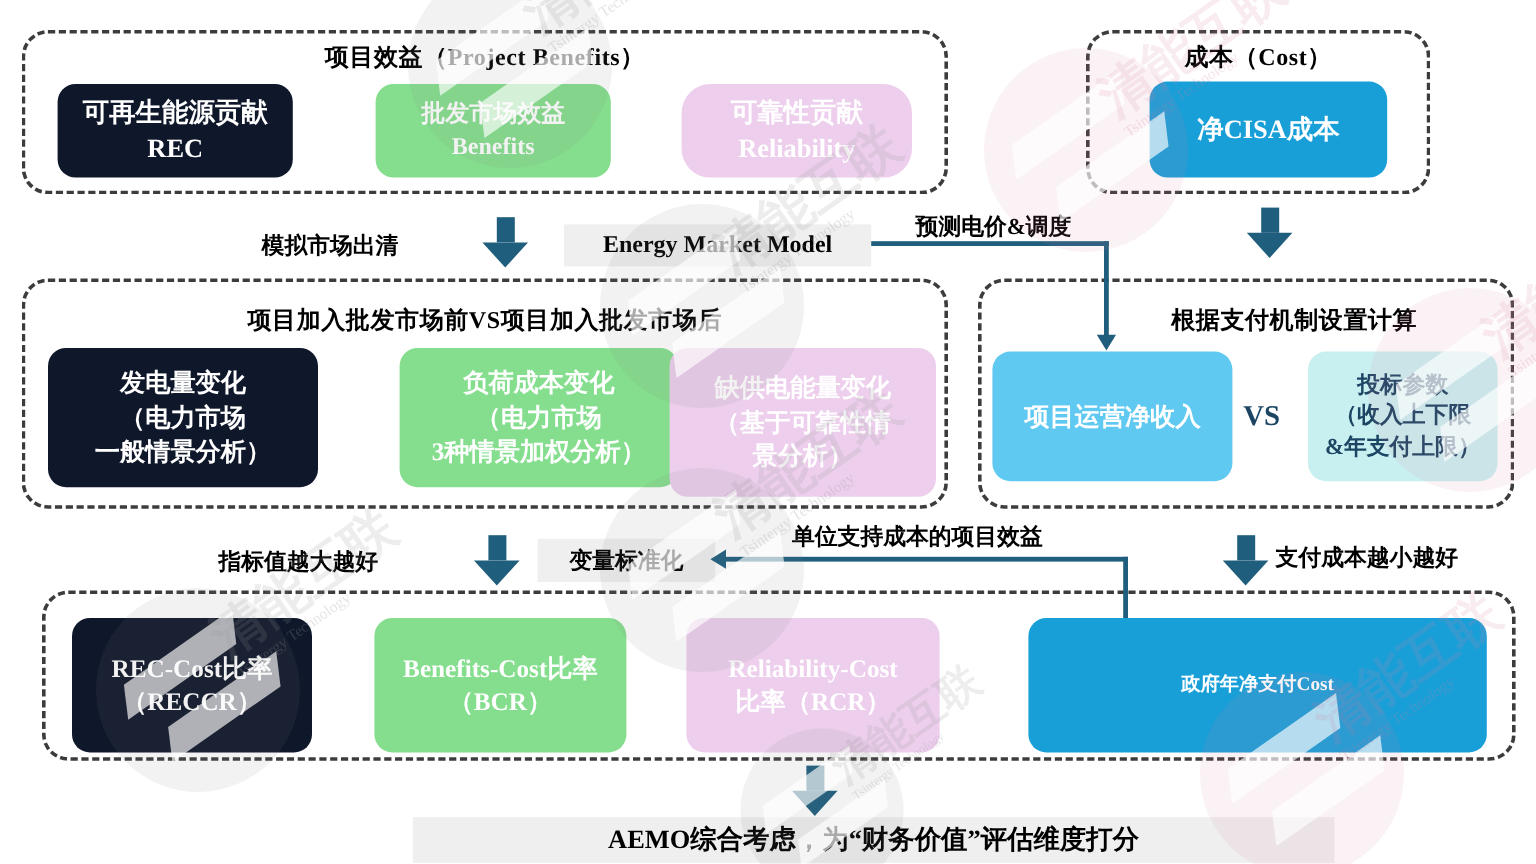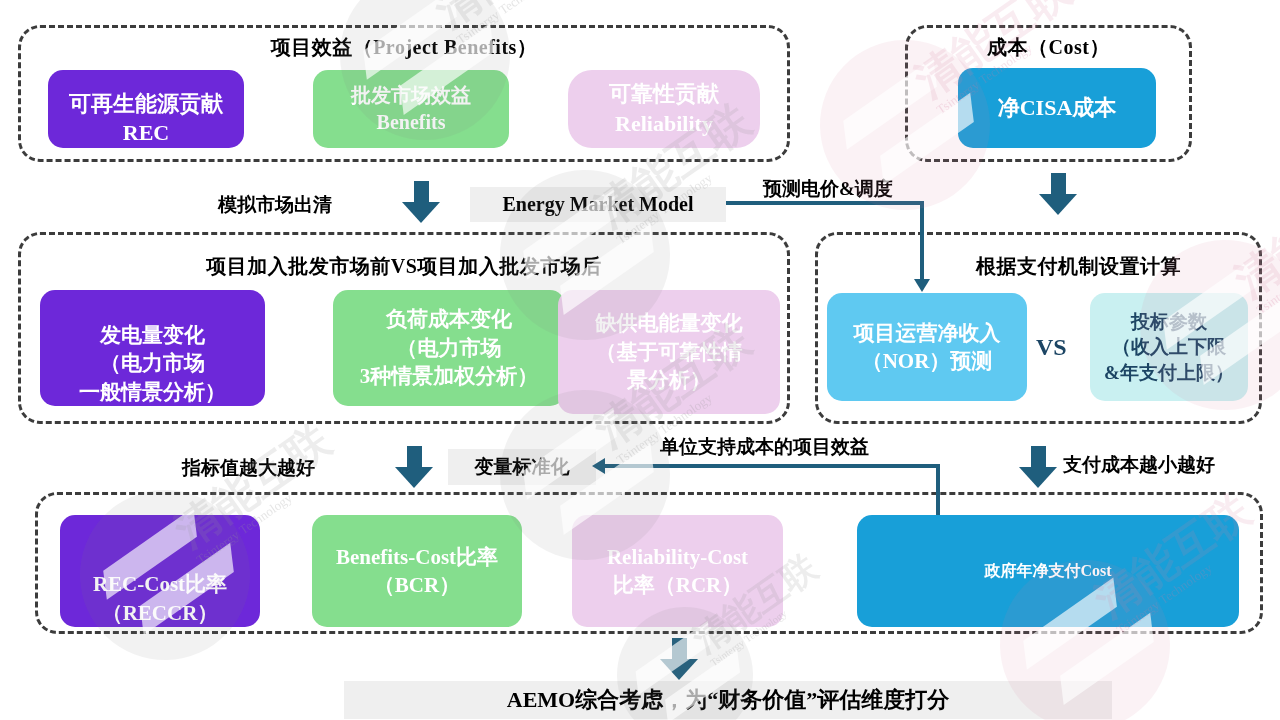--- a/index.html
+++ b/index.html
@@ -8,21 +8,21 @@
     font-family:"Liberation Serif","DejaVu Serif",serif;color:#000;
   }
   
   .dashed{position:absolute;border:3px dashed #3c3c3c;border-radius:22px;box-sizing:border-box;z-index:2;}
   .ctitle{position:absolute;width:100%;text-align:center;font-weight:bold;font-size:20px;letter-spacing:.5px;z-index:3;}
   
   .box{
     position:absolute;border-radius:15px;display:flex;flex-direction:column;justify-content:center;
     align-items:center;text-align:center;font-weight:bold;color:#fff;line-height:1.35;z-index:3;
   }
-  .orange{background:#6d28d9;justify-content:flex-end;}
+  .orange{background:#0f172a;}
   .green {background:#85DE8E;}
   .pink  {background:#EDCFED;}
   .blue  {background:#189FD8;}
   .sky   {background:#5FC9F1;}
   .cyan  {background:#C9F0F1;color:#1C4564;}
   
   .label{position:absolute;font-weight:bold;font-size:19px;white-space:nowrap;z-index:3;}
   .graybox{
     position:absolute;background:#EFEFEF;display:flex;align-items:center;justify-content:center;
     font-weight:bold;z-index:3;white-space:nowrap;
@@ -199,21 +199,20 @@
     <div>缺供电能量变化</div>
     <div>（基于可靠性情</div>
     <div>景分析）</div>
   </div>
 
   <div class="dashed" style="left:815px;top:232px;width:447px;height:192px;">
     <div class="ctitle" style="top:18px;padding-left:80px;width:calc(100% - 80px);">根据支付机制设置计算</div>
   </div>
   <div class="box sky" style="left:827px;top:293px;width:200px;height:108px;font-size:21px;">
     <div>项目运营净收入</div>
-    <div>（NOR）预测</div>
   </div>
   <div class="vs" style="left:1036px;top:334px;">VS</div>
   <div class="box cyan" style="left:1090px;top:293px;width:158px;height:108px;font-size:19px;">
     <div>投标参数</div>
     <div>（收入上下限</div>
     <div>&amp;年支付上限）</div>
   </div>
 
   <div class="label" style="left:182px;top:455px;">指标值越大越好</div>
   <div class="barrow" style="left:395px;top:446px;">

